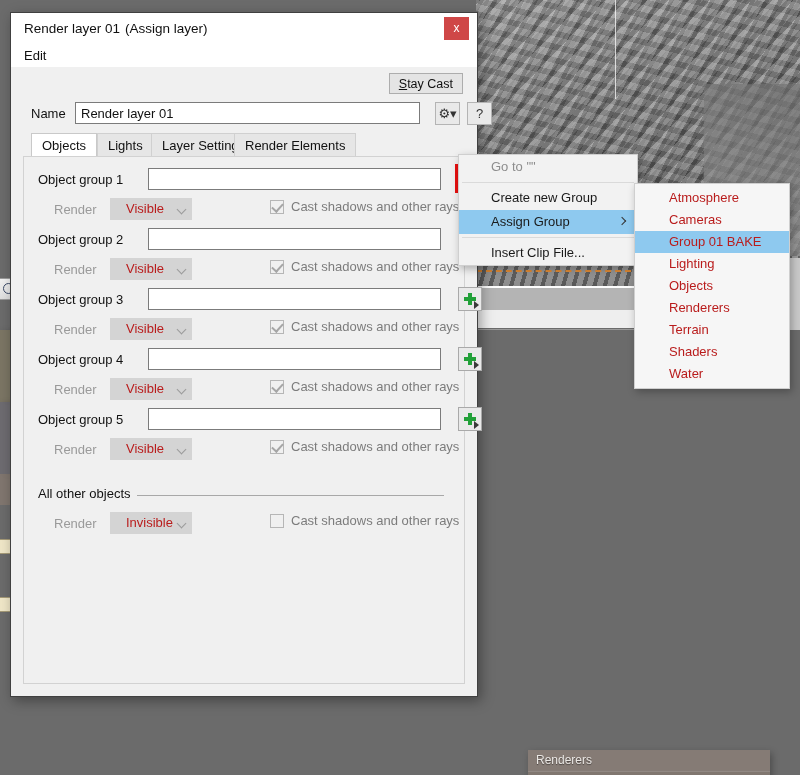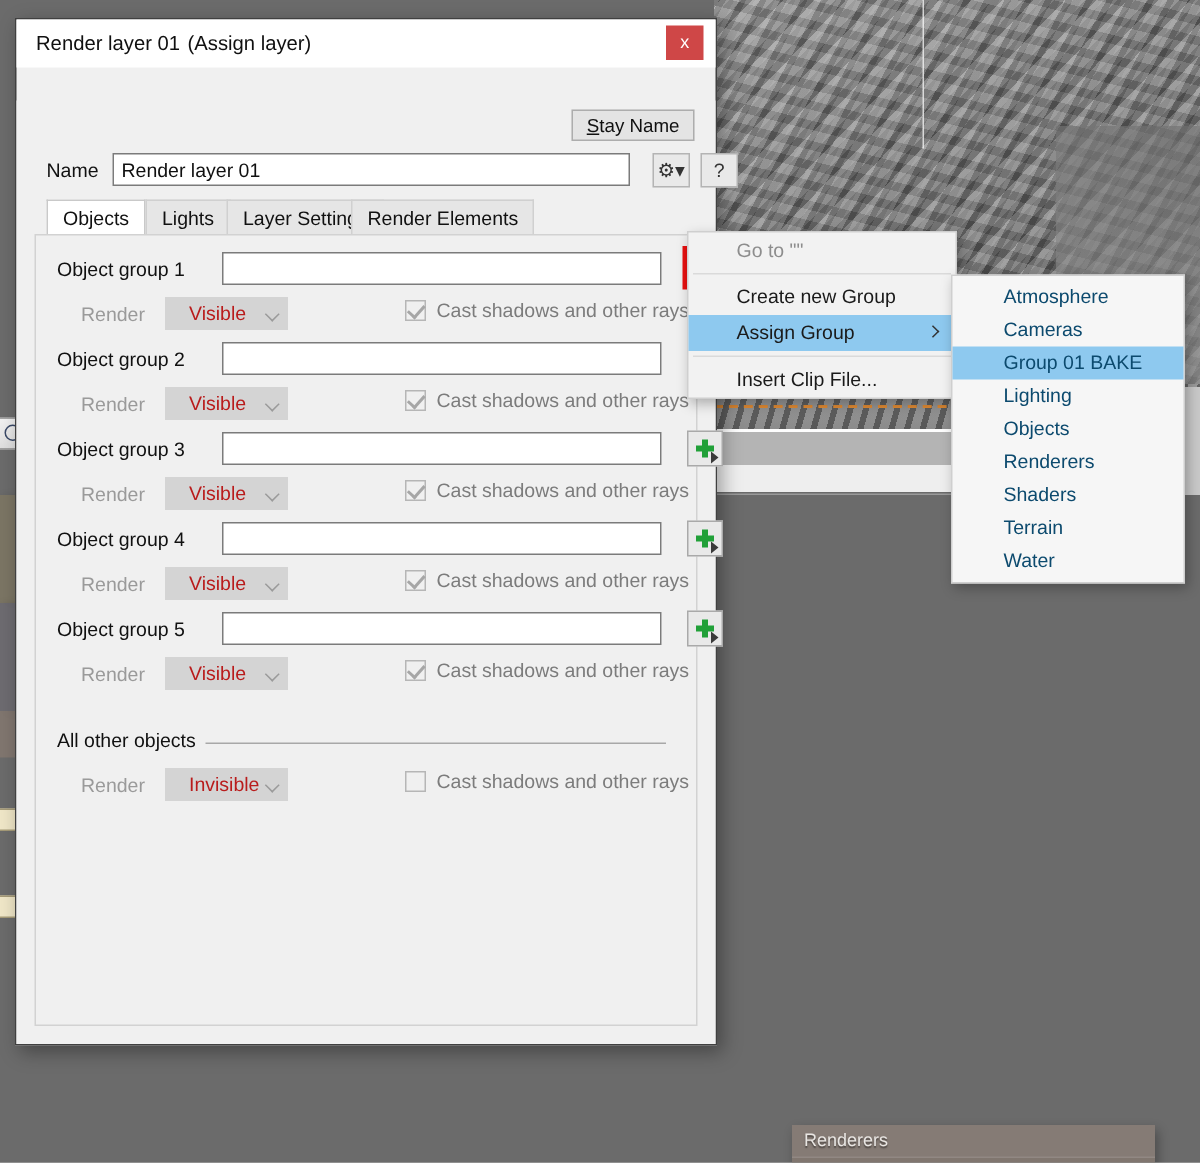--- a/index.html
+++ b/index.html
@@ -241,21 +241,21 @@
     position:absolute; right:12px; top:8px; width:6px; height:6px;
     border-right:1.6px solid #333; border-top:1.6px solid #333; transform:rotate(45deg);
   }
 
   #submenu {
     position:absolute; left:634px; top:183px; width:156px;
     background:#f6f6f6; border:1px solid #cfcfcf;
     box-shadow:2px 3px 8px rgba(0,0,0,.28); font-size:13px; padding:3px 0;
   }
   #submenu .sub-item {
-    height:22px; line-height:22px; padding-left:34px; color:#0c4a6e; cursor:default;
+    height:22px; line-height:22px; padding-left:34px; color:#b91c1c; cursor:default;
   }
   #submenu .sub-item.highlight { background:#8ec9ef; }
 </style>
 </head>
 <body>
 
 <div id="app-background">
 
   <div id="terrain-preview">
     <div class="tp-seam"></div>
@@ -293,25 +293,28 @@
 </div>
 
 <div id="dialog">
 
   <div id="titlebar">
     <span id="dlg-title">Render layer 01</span>
     <span id="dlg-subtitle">(Assign layer)</span>
     <button id="close-btn">x</button>
   </div>
 
+  <div id="menubar">
+    <span class="mi">Edit</span>
+  </div>
 
   <div id="dlg-body">
 
     <div id="stayopen-row">
-      <button id="stay-open"><u>S</u><span>tay Name</span></button>
+      <button id="stay-open"><u>S</u><span>tay Cast</span></button>
     </div>
 
     <div id="name-row">
       <span id="name-label">Name</span>
       <input id="name-input" type="text" value="Render layer 01" style="">
       <button id="gear-btn">⚙▾</button>
       <button id="help-btn">?</button>
     </div>
 
     <div id="tabs">
@@ -456,16 +459,16 @@
   <div class="ctx-item">Insert Clip File...</div>
 </div>
 
 <div id="submenu">
   <div class="sub-item">Atmosphere</div>
   <div class="sub-item">Cameras</div>
   <div class="sub-item highlight">Group 01 BAKE</div>
   <div class="sub-item">Lighting</div>
   <div class="sub-item">Objects</div>
   <div class="sub-item">Renderers</div>
+  <div class="sub-item">Terrain</div>
   <div class="sub-item">Shaders</div>
-  <div class="sub-item">Terrain</div>
   <div class="sub-item">Water</div>
 </div>
 
 </body></html>

